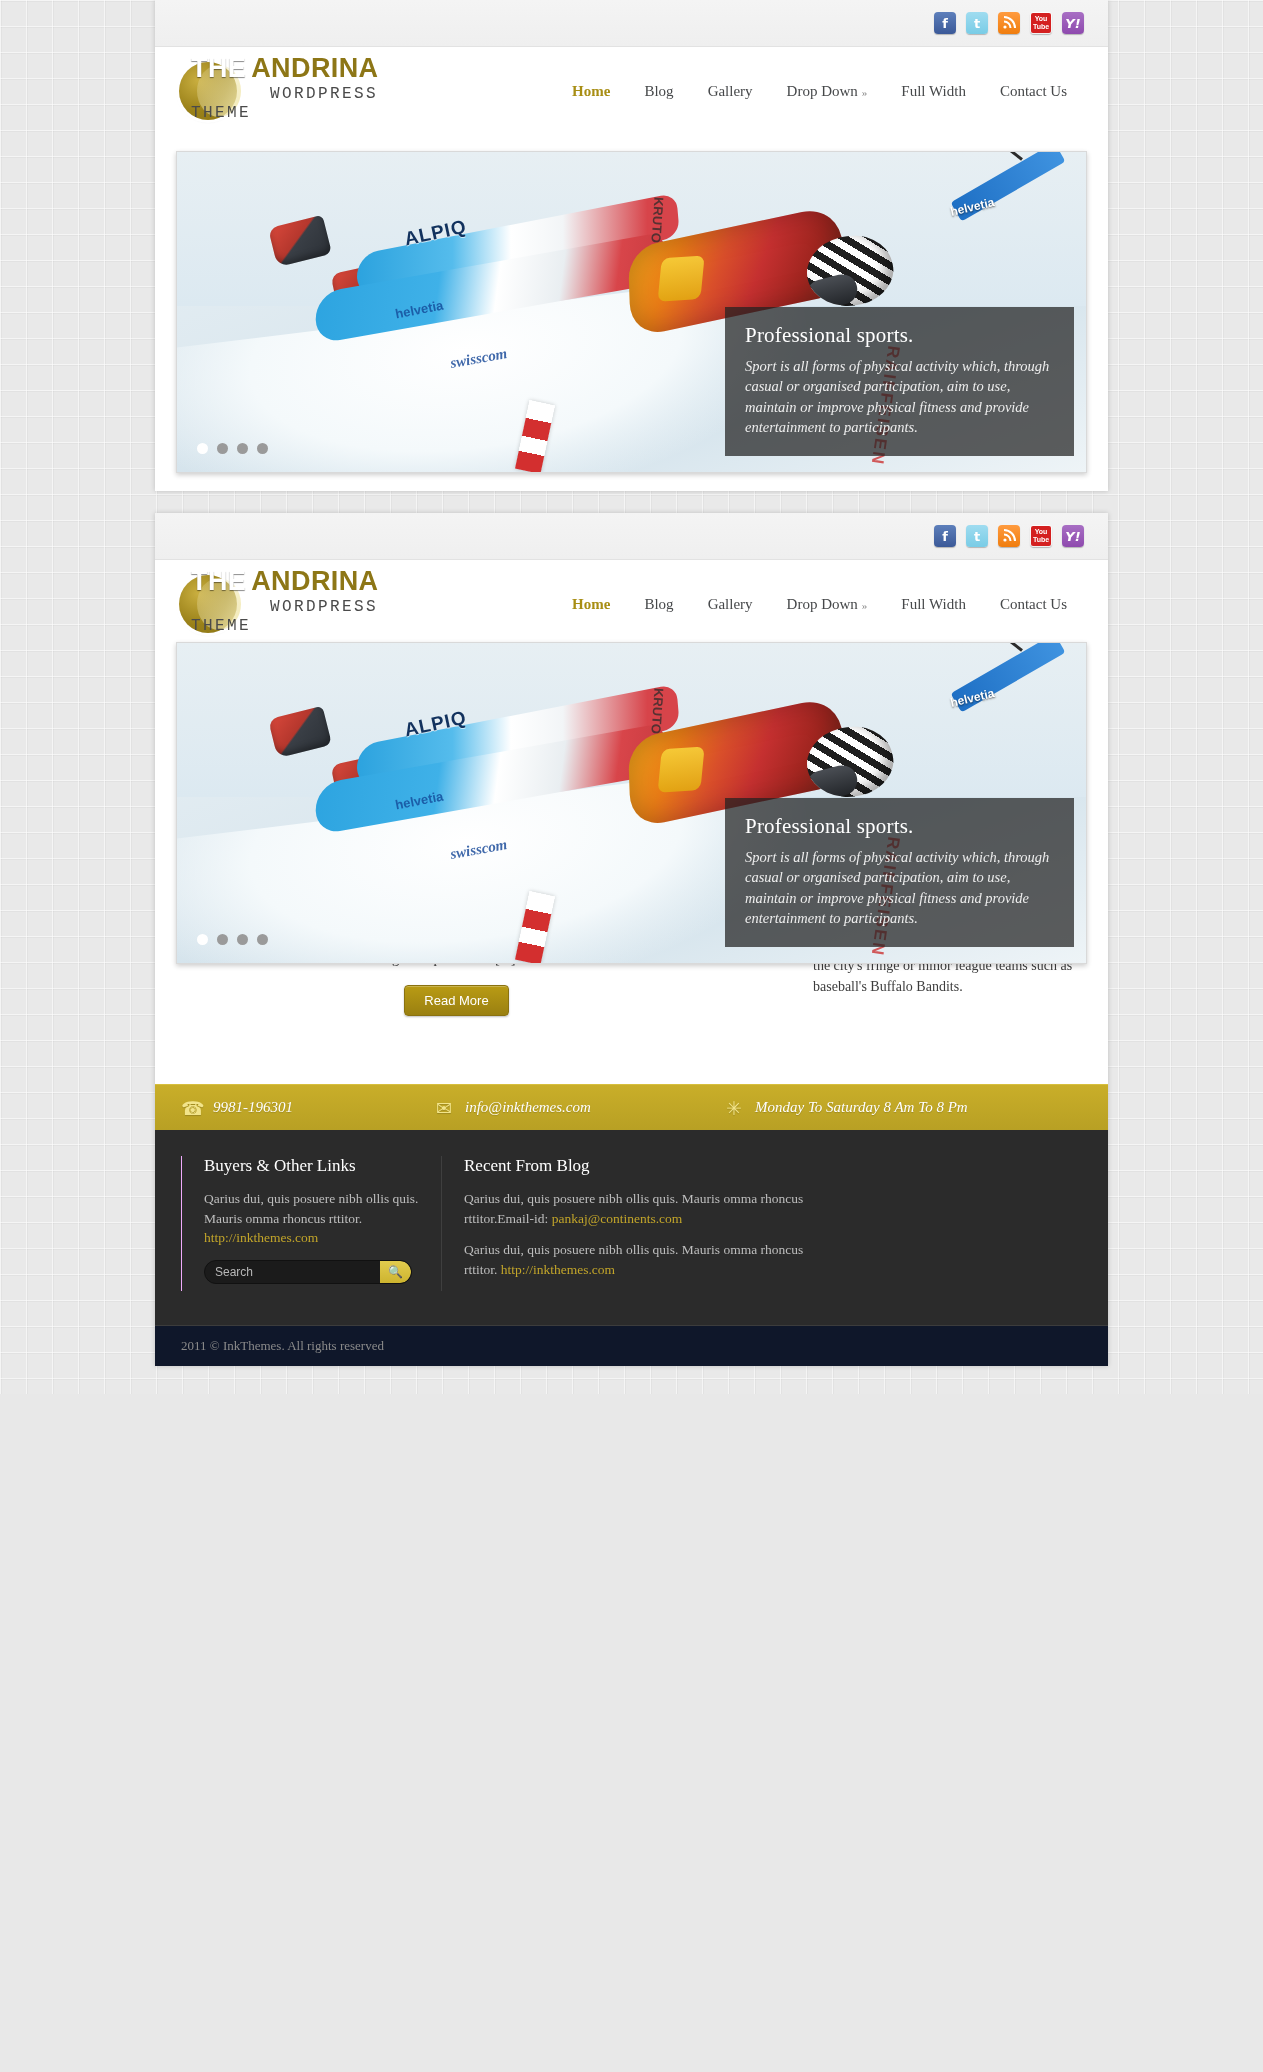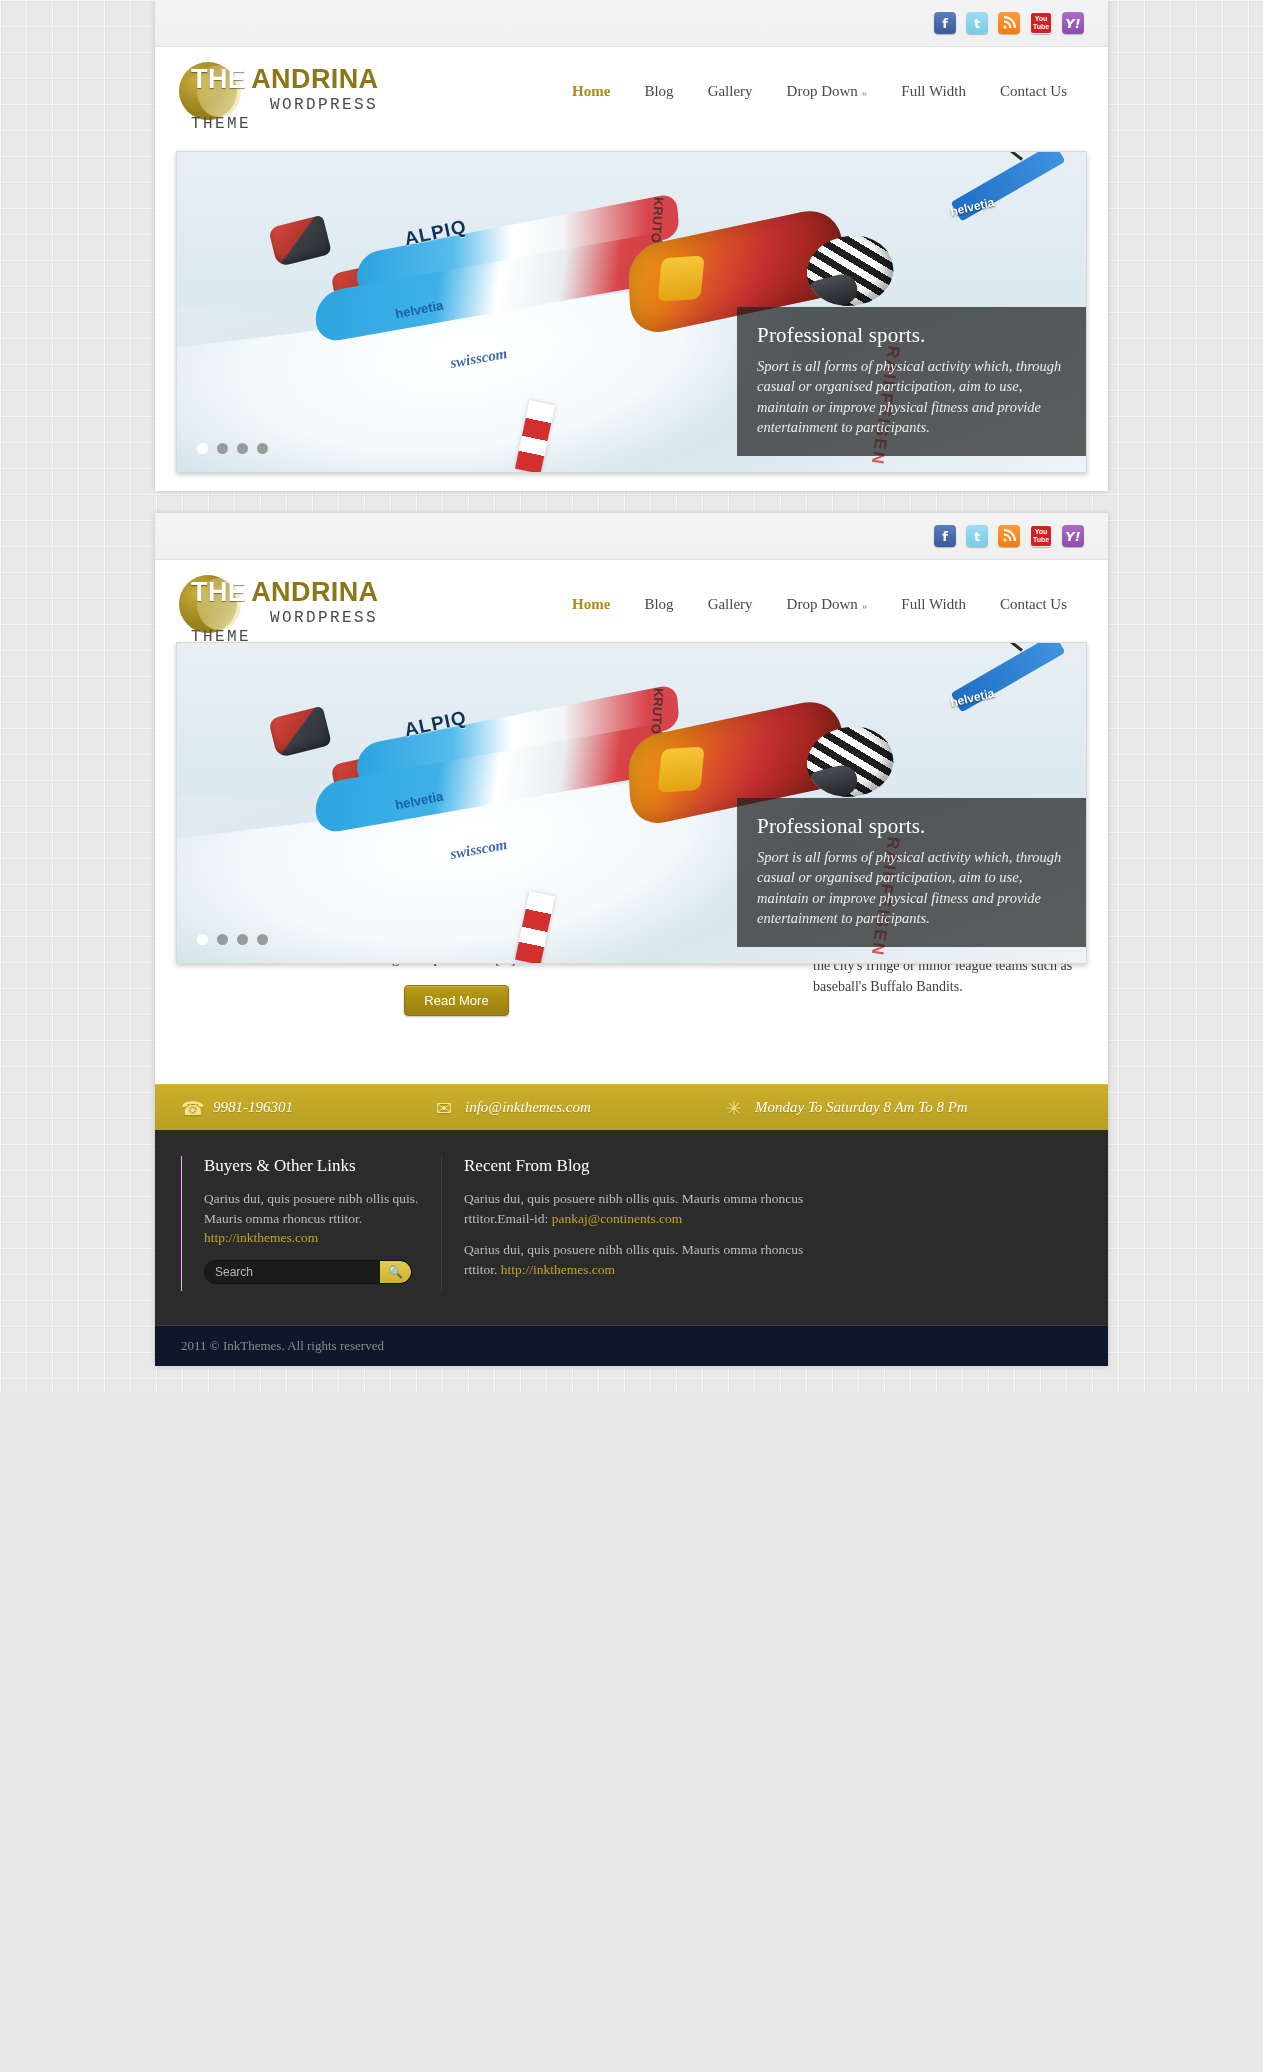--- a/index.html
+++ b/index.html
@@ -59,21 +59,21 @@
   }
   .sico.yh { background: linear-gradient(#a86fc4,#8e4aae); font-style: italic; }
 
   
   .header {
     height: 88px;
     display: flex; align-items: center;
     padding: 0 24px 0 22px;
     background: #fff;
   }
-  .logo { display: flex; align-items: flex-start; position: relative; width: 230px; height: 62px; }
+  .logo { display: flex; align-items: flex-end; position: relative; width: 230px; height: 62px; }
   .logo .disc {
     position: absolute; left: 2px; top: 2px;
     width: 58px; height: 58px; border-radius: 50%;
     background: radial-gradient(circle at 32% 32%, #c9ae3f 0%, #9a8119 55%, #8a7416 100%);
     box-shadow: 0 0 0 3px #ffffff, 0 1px 3px rgba(0,0,0,.25);
   }
   .logo .disc:after {
     content:""; position:absolute; right:-4px; top:3px;
     width: 44px; height: 52px; border-radius: 50%;
     background: linear-gradient(120deg, rgba(255,255,255,.10), rgba(240,230,170,.92));
@@ -219,21 +219,21 @@
     background: linear-gradient(#ffffff 0 26%, #d32f2f 26% 52%, #ffffff 52% 74%, #d32f2f 74% 100%);
     transform: rotate(12deg); box-shadow: 0 0 4px rgba(0,0,0,.2);
   }
   .ski .blueski {
     position:absolute; right: 2%; top: 6%; width: 120px; height: 22px;
     background: linear-gradient(90deg,#1e6fc4,#3f93e0);
     transform: rotate(-30deg); border-radius: 4px;
   }
 
   .caption {
-    position: absolute; right: 0; bottom: 16px; width: 349px;
+    position: absolute; right: 12px; bottom: 16px; width: 349px;
     background: rgba(33,33,33,.72);
     color: #ffffff; padding: 16px 20px 18px 20px;
   }
   .caption h2 {
     font-family: "Liberation Serif", serif;
     font-size: 21px; font-weight: normal; color: #ffffff;
     margin-bottom: 8px; letter-spacing: .2px;
   }
   .caption p {
     font-family: "Liberation Serif", serif;

